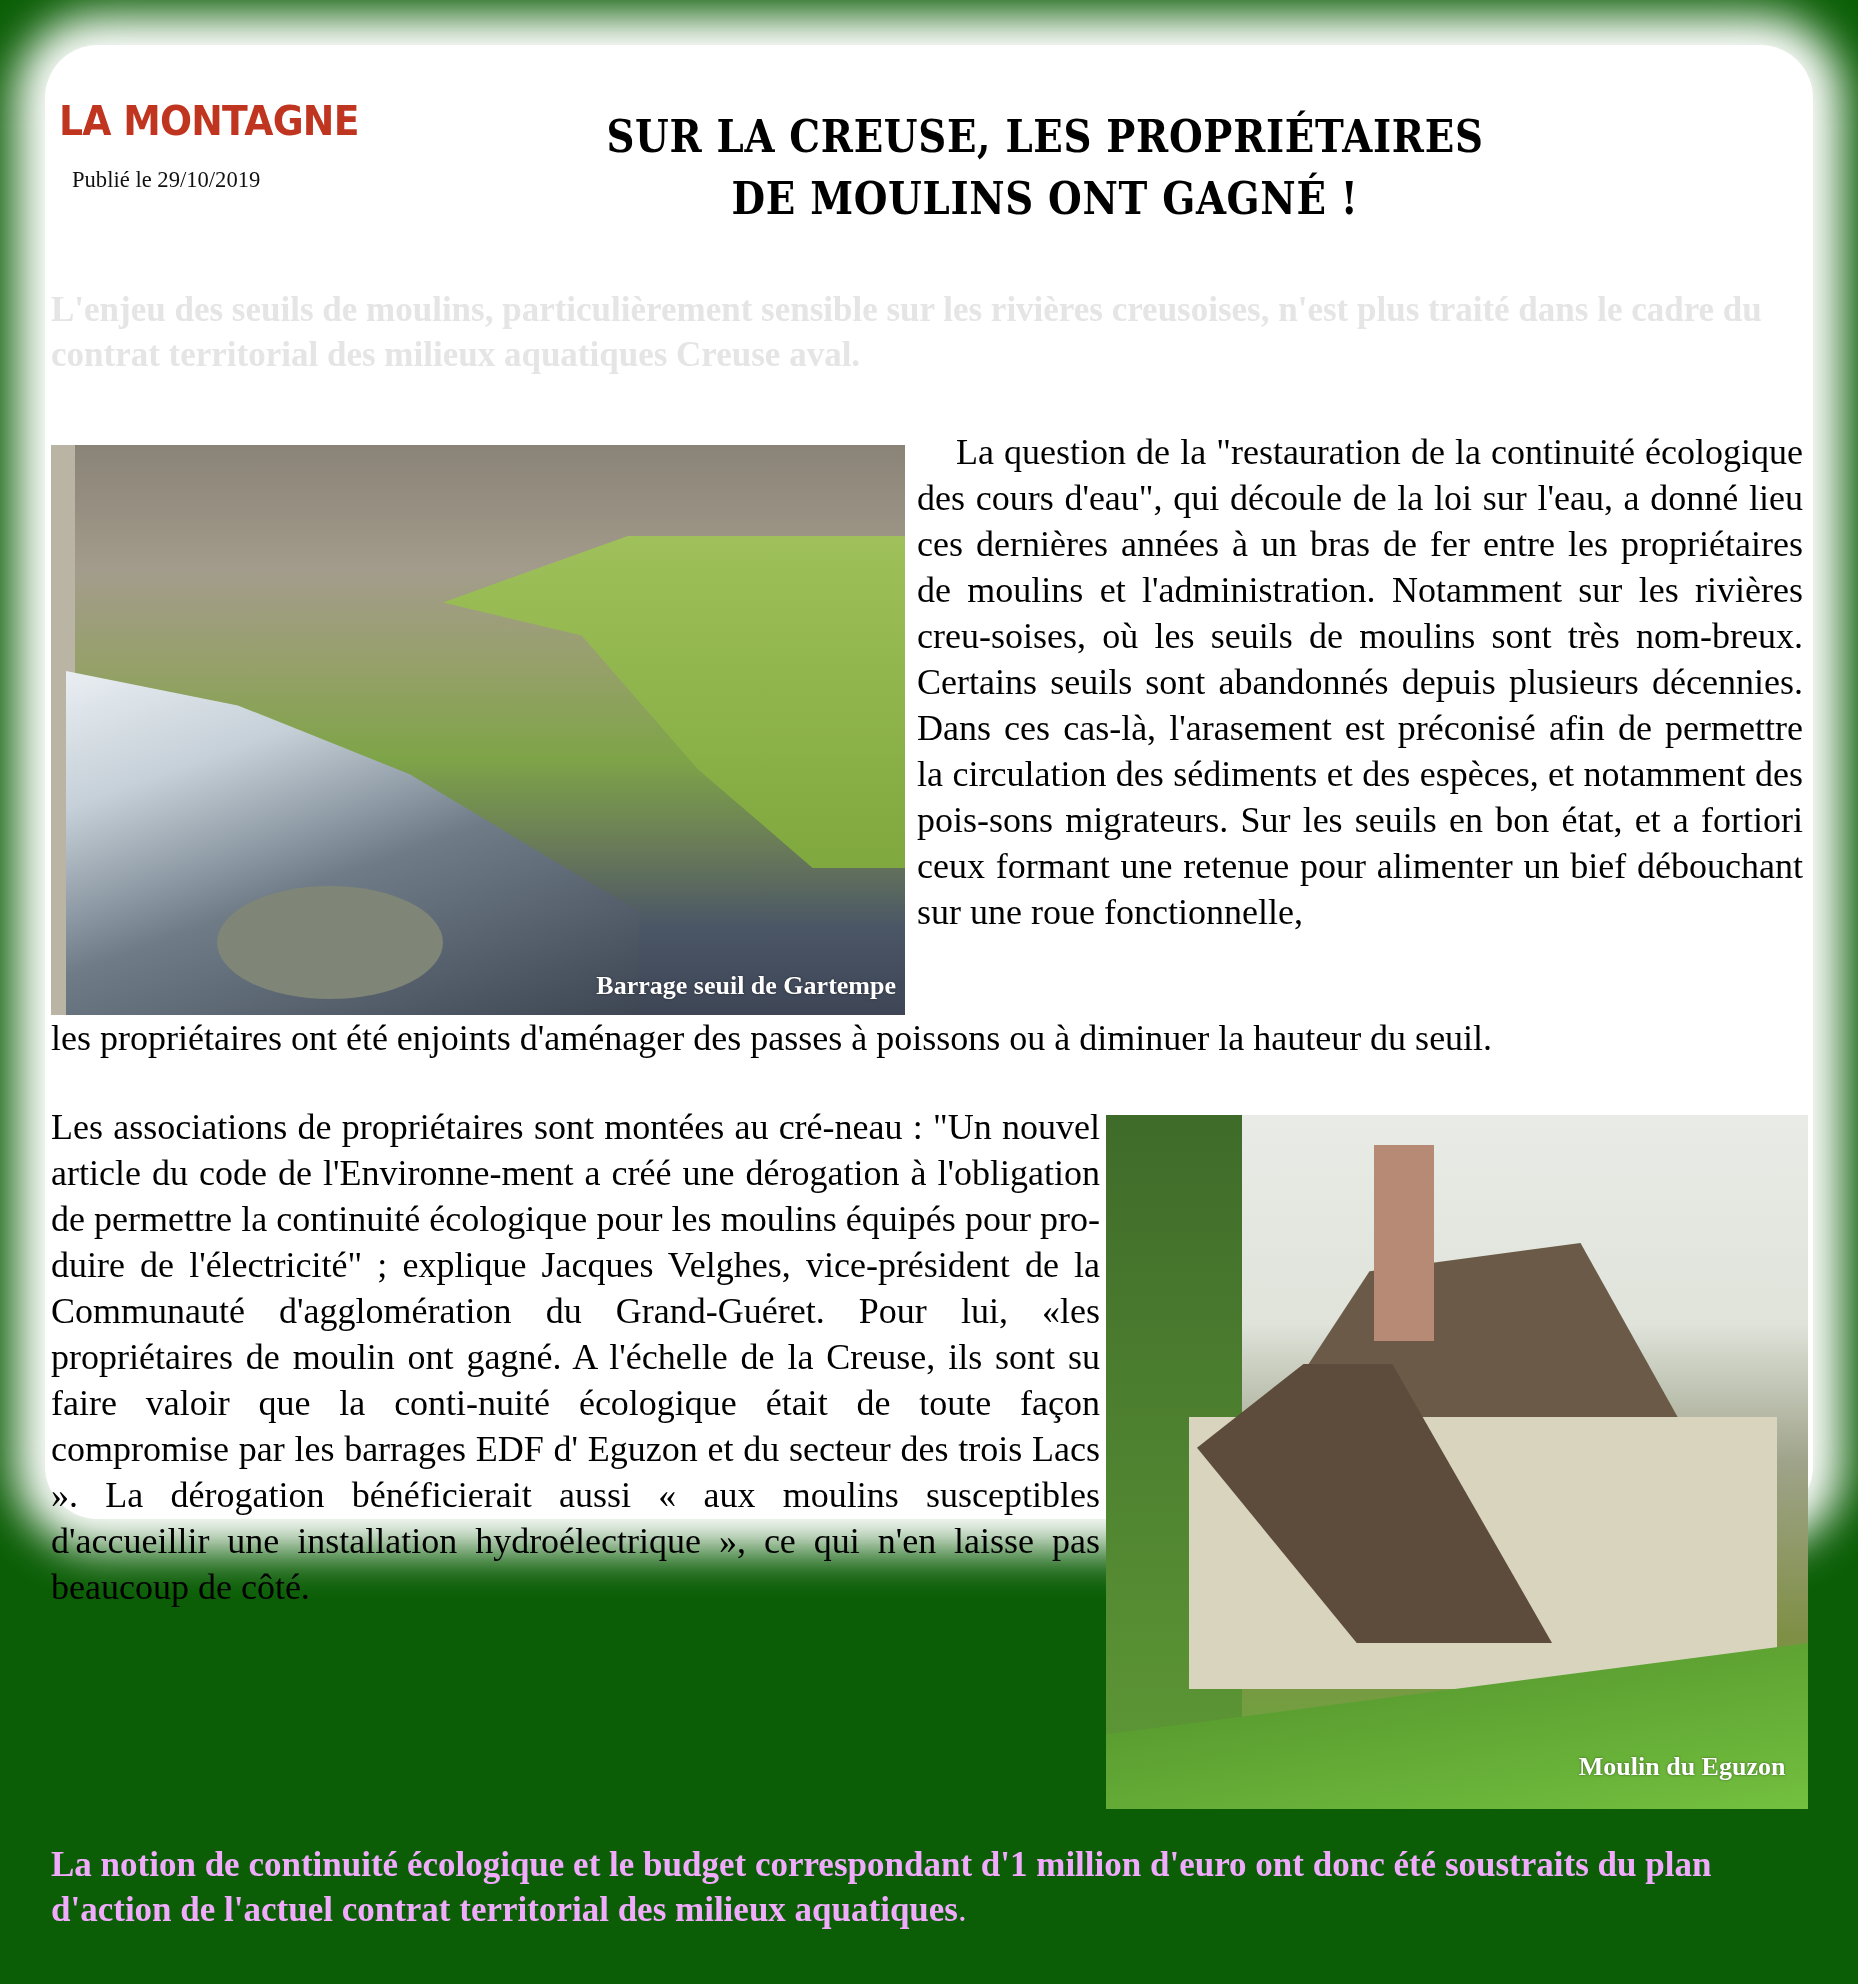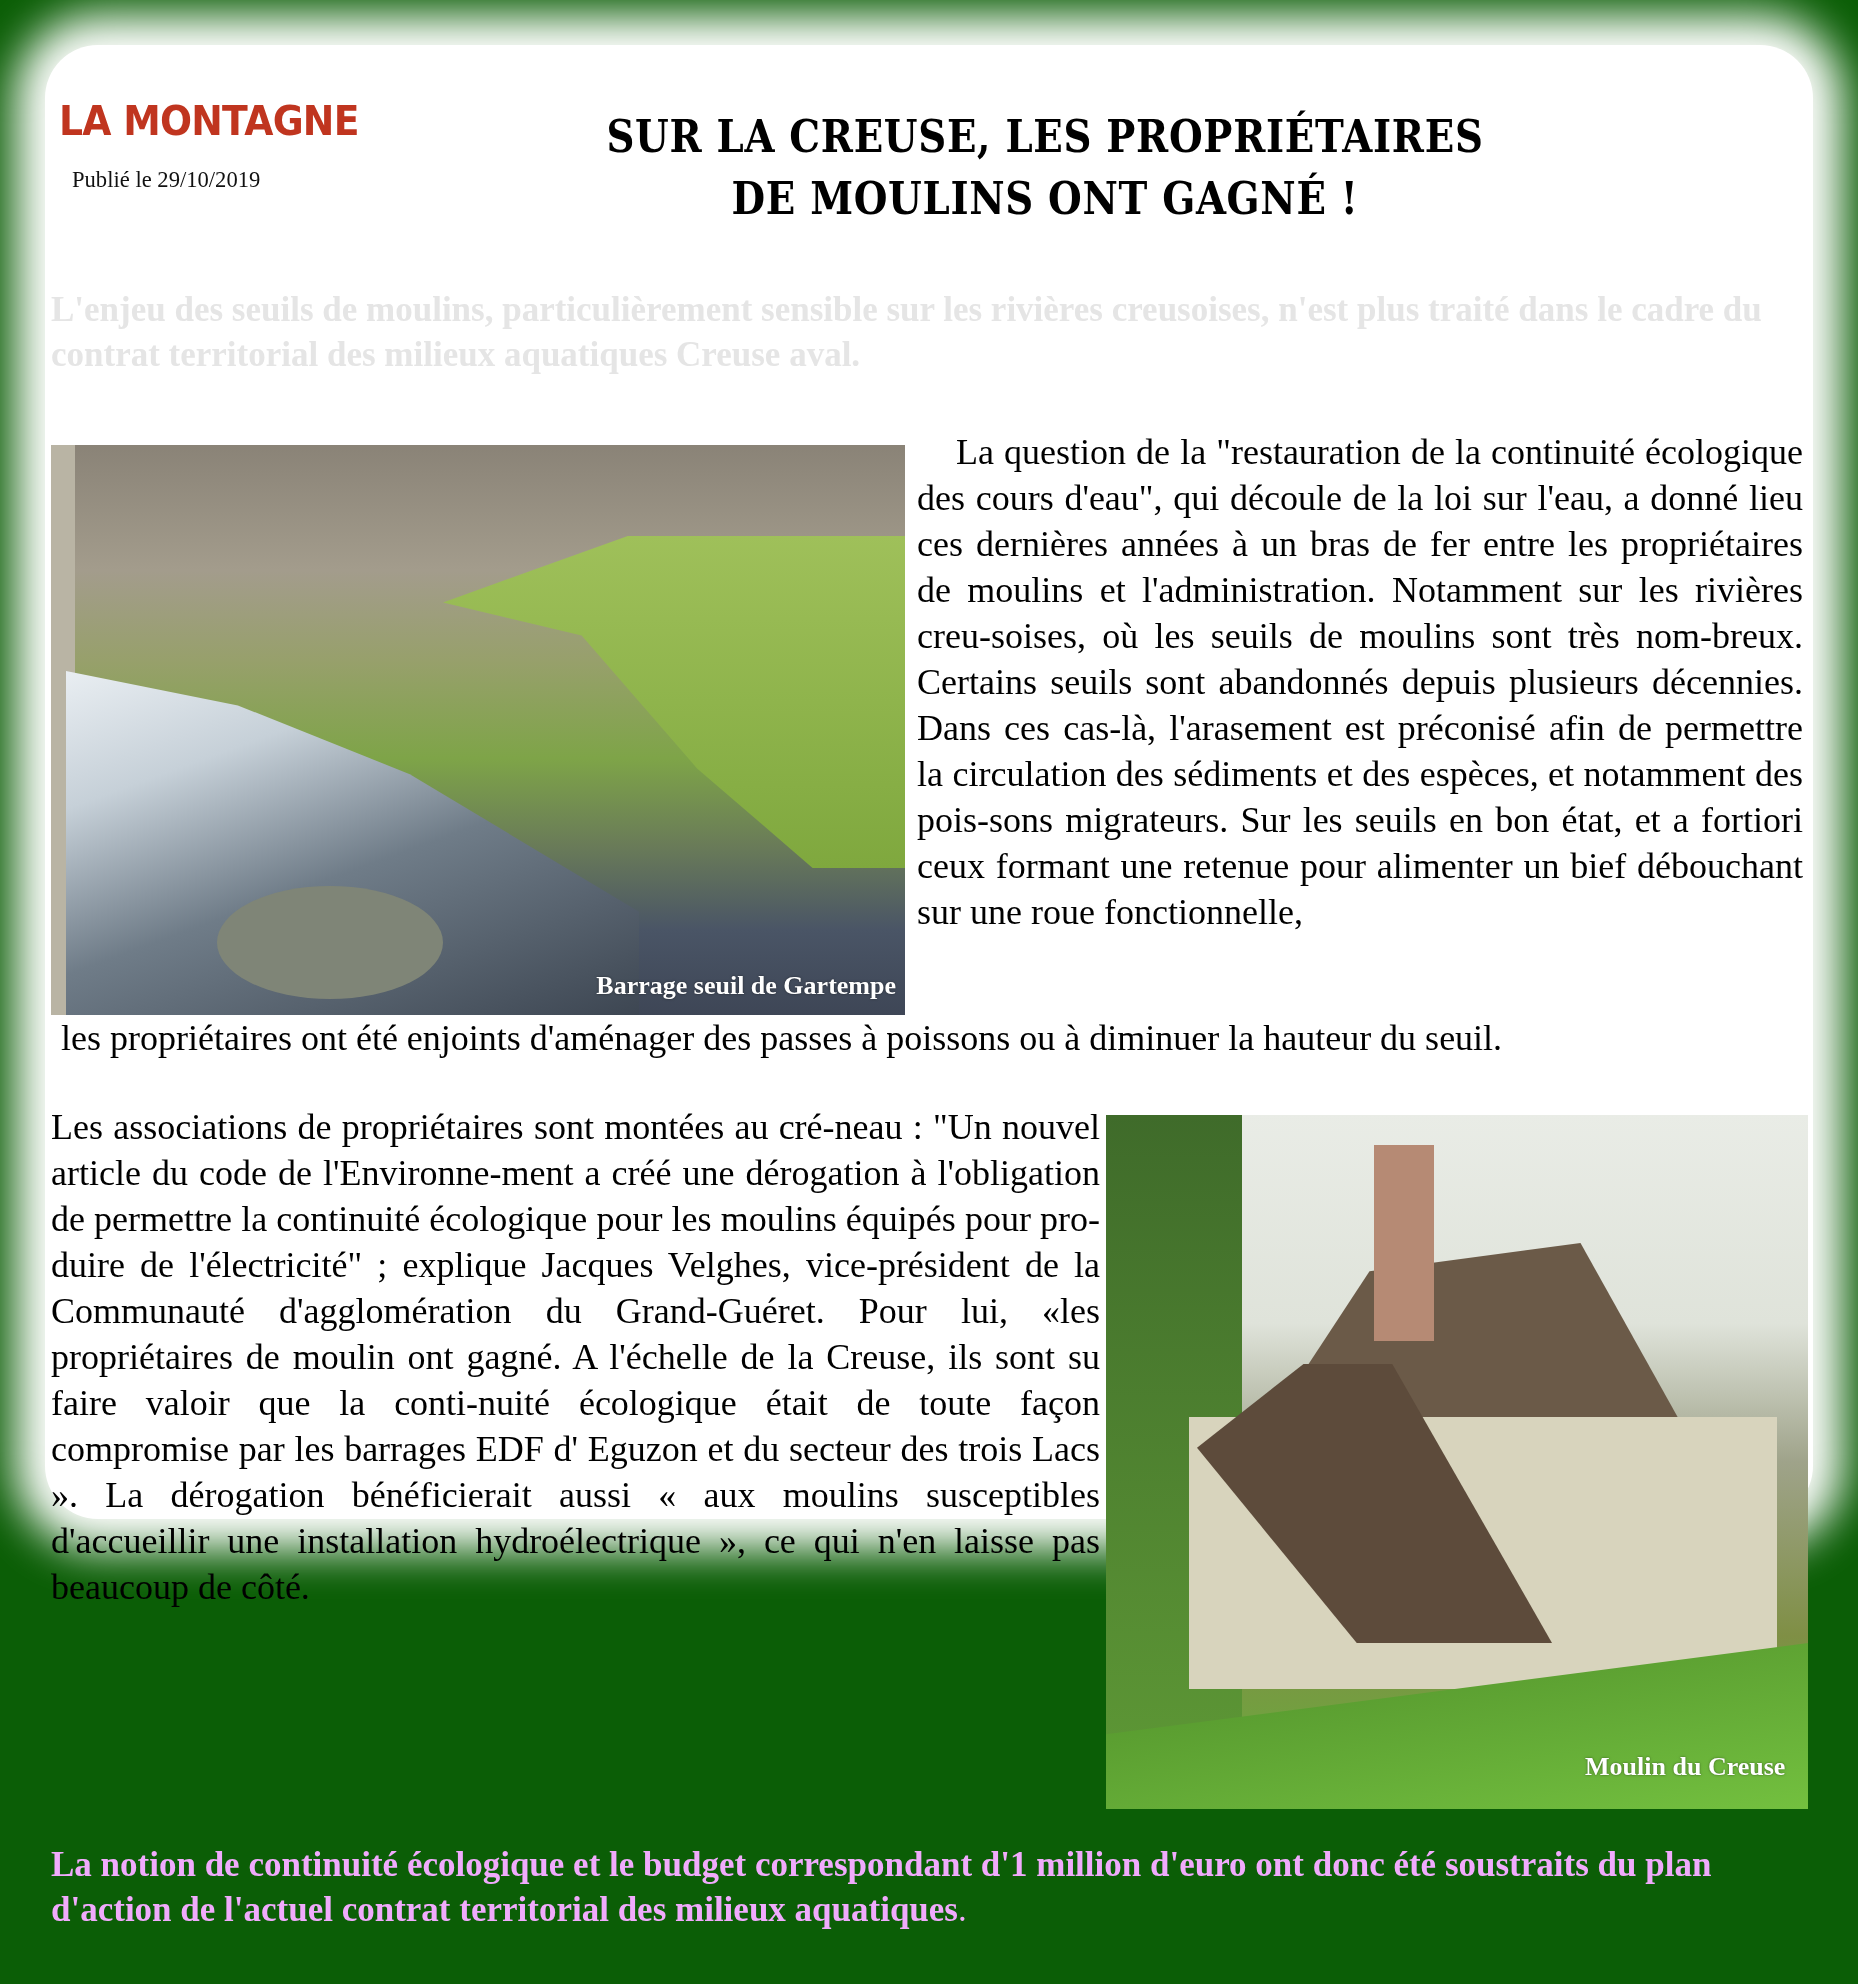--- a/index.html
+++ b/index.html
@@ -24,21 +24,21 @@
     color:#000; text-transform:uppercase; transform:scaleX(0.86); transform-origin:center;
     letter-spacing:0.8px;
   }
   .lead {
     left:51px; top:287px; width:1758px;
     font-family:"Liberation Serif", serif; font-weight:bold; font-size:35px; line-height:45px; color:#e5e5e5;
   }
   .body-text { font-family:"Liberation Serif", serif; font-size:36px; line-height:46px; color:#000; text-align:justify; }
   .col-right { left:917px; top:429px; width:886px; }
   .col-right p, .col-left p, .full p { margin:0; }
-  .full { left:51px; top:1015px; width:1752px;margin-left:10px; }
+  .full { left:51px; top:1015px; width:1752px; }
   .col-left { left:51px; top:1104px; width:1049px; }
   .photo { overflow:hidden; }
   .photo1 { left:51px; top:445px; width:854px; height:570px;
     background: linear-gradient(180deg, #8a8377 0%, #a39c8c 22%, #97a06b 38%, #7ea448 55%, #6a7c58 70%, #4a5566 85%, #3e4656 100%);
   }
   .photo1 .pole { position:absolute; left:0; top:0; width:24px; height:100%; background:#b9b4a4; }
   .photo1 .grass { position:absolute; left:392px; top:91px; width:462px; height:332px; background:linear-gradient(180deg,#9fc05a,#7fa83e); clip-path:polygon(40% 0,100% 0,100% 100%,80% 100%,55% 70%,30% 30%,0 20%); }
   .photo1 .water { position:absolute; left:15px; top:226px; width:573px; height:344px; background:linear-gradient(160deg,#e9eef2 0%,#c6d0d8 25%,#6f7c88 55%,#3d4652 100%); clip-path:polygon(0 0,30% 10%,60% 30%,100% 70%,100% 100%,0 100%); }
   .photo1 .rock { position:absolute; left:166px; top:441px; width:226px; height:113px; border-radius:50%; background:#7f8577; }
   .photo2 { left:1106px; top:1115px; width:702px; height:694px;
@@ -91,21 +91,21 @@
     <p>les propriétaires ont été enjoints d'aménager des passes à poissons ou à diminuer la hauteur du seuil.</p>
   </div>
 
   <div class="abs photo photo2">
     <div class="trees"></div>
     <div class="roof1"></div>
     <div class="wall"></div>
     <div class="roof2"></div>
     <div class="chimney"></div>
     <div class="ground"></div>
-    <div class="caption">Moulin du Creuse</div>
+    <div class="caption">Moulin du Eguzon</div>
   </div>
 
   <div class="abs body-text col-left">
     <p>Les associations de propriétaires sont montées au cré-neau : "Un nouvel article du code de l'Environne-ment  a  créé une dérogation  à l'obligation de permettre la continuité écologique  pour les moulins équipés pour pro-duire de l'électricité" ; explique Jacques Velghes, vice-président de la Communauté d'agglomération du Grand-Guéret. Pour lui, «les propriétaires de moulin ont gagné. A l'échelle de la Creuse, ils sont su faire valoir que la conti-nuité écologique était de toute façon compromise par  les barrages EDF d' Eguzon et du secteur des trois Lacs ». La dérogation  bénéficierait aussi « aux moulins susceptibles d'accueillir une installation hydroélectrique », ce qui n'en laisse pas beaucoup de côté.</p>
   </div>
 
   <div class="abs closing">
     <span>La notion de continuité écologique  et le budget correspondant d'1 million d'euro ont donc été soustraits du plan d'action de  l'actuel contrat  territorial des milieux aquatiques</span><span class="tail">.</span>
   </div>
 

